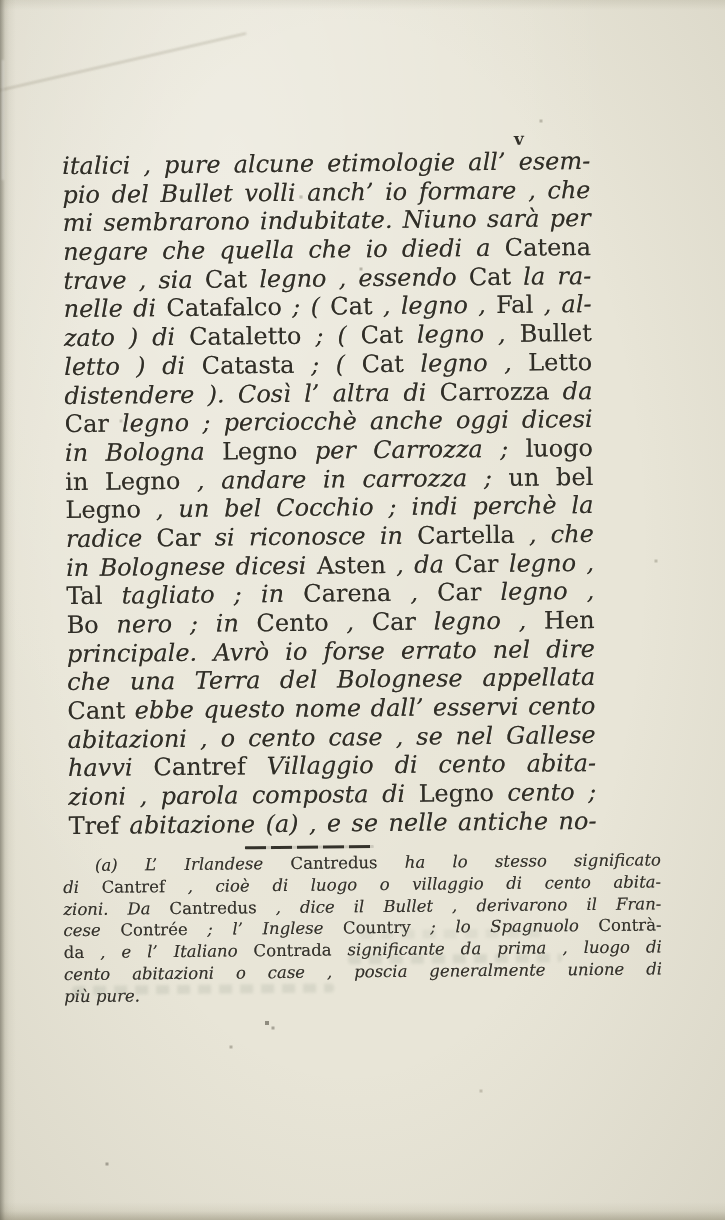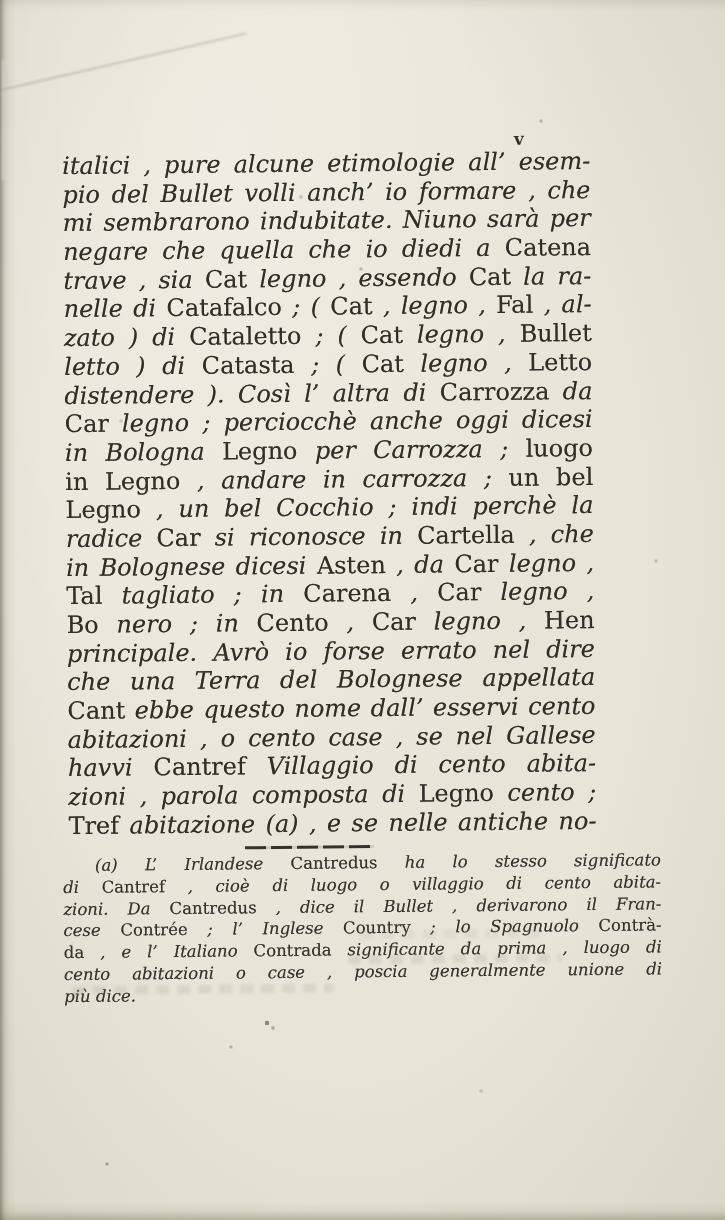--- a/index.html
+++ b/index.html
@@ -131,21 +131,21 @@
 
     <div class="footnote-rule"></div>
 
     <div class="footnote" id="footnote-text">
         <div class="line indent"><span class="ital">(a) L’ Irlandese </span><span class="rom">Cantredus</span><span class="ital"> ha lo stesso significato</span></div>
         <div class="line"><span class="ital">di </span><span class="rom">Cantref</span><span class="ital"> , cioè di luogo o villaggio di cento abita-</span></div>
         <div class="line"><span class="ital">zioni. Da </span><span class="rom">Cantredus</span><span class="ital"> , dice il Bullet , derivarono il Fran-</span></div>
         <div class="line"><span class="ital">cese </span><span class="rom">Contrée</span><span class="ital"> ; l’ Inglese </span><span class="rom">Country</span><span class="ital"> ; lo Spagnuolo </span><span class="rom">Contrà-</span></div>
         <div class="line"><span class="rom">da</span><span class="ital"> , e l’ Italiano </span><span class="rom">Contrada</span><span class="ital"> significante da prima , luogo di</span></div>
         <div class="line"><span class="ital">cento abitazioni o case , poscia generalmente unione di</span></div>
-        <div class="line short"><span class="ital">più dice.</span></div>
+        <div class="line short"><span class="ital">più pure.</span></div>
       </div>
 
     <div class="layer bleed" id="bleed3"></div>
     <div class="layer bleed" id="bleed1"></div>
     <div class="layer bleed" id="bleed2"></div>
 
   </div>
 
   <div class="layer specks"></div>
 

